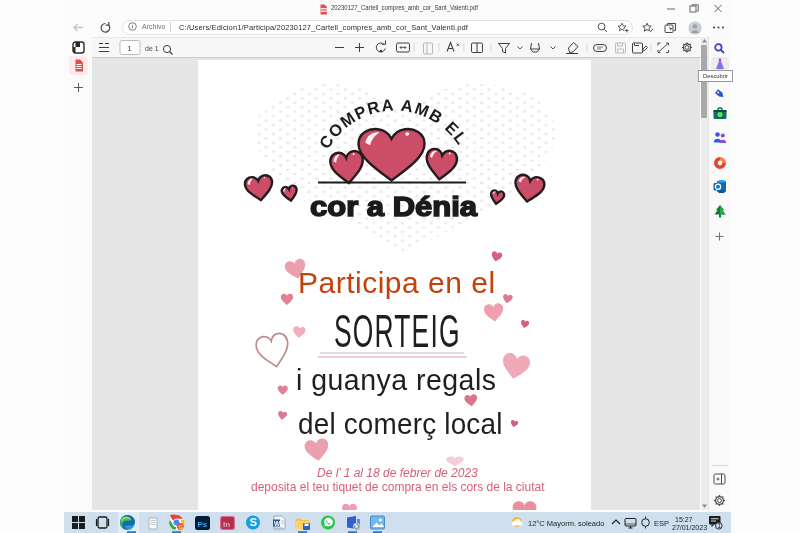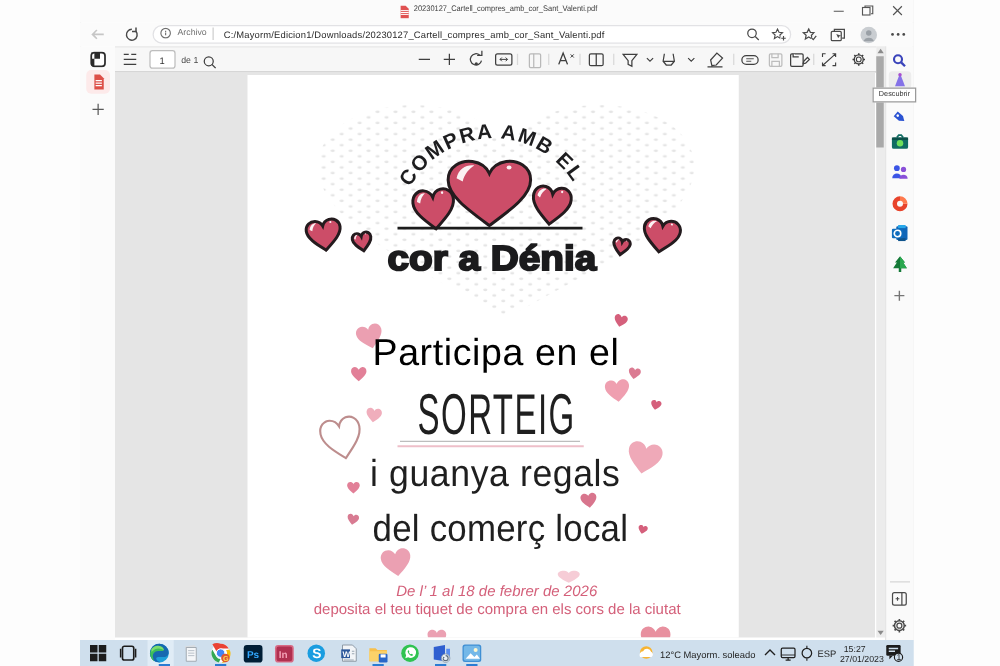--- a/index.html
+++ b/index.html
@@ -32,21 +32,21 @@
     <path d="M33.5 2.5 a4.3 4.3 0 1 0 3.2 1.5" stroke="#4a4a4a" stroke-width="1.2" fill="none"></path>
     <path d="M36.8 1 v3.2 h-3.2" stroke="#4a4a4a" stroke-width="1.2" fill="none"></path>
   </svg>
 <div class="ab" id="pill" style="left:122px;top:19.5px;width:511px;height:15px;background:#fff;border:1px solid #e2e2e5;border-radius:8px;"></div>
 <svg class="ab" style="left:128px;top:22px;" width="9" height="9" viewBox="0 0 9 9">
     <circle cx="4.5" cy="4.5" r="3.8" fill="none" stroke="#6f6f6f" stroke-width="0.9"></circle>
     <path d="M4.5 4 v2.2 M4.5 2.6 v0.9" stroke="#6f6f6f" stroke-width="0.9"></path>
   </svg>
 <div class="ab" style="left:142px;top:23px;font-size:7px;color:#6f6f6f;">Archivo</div>
 <div class="ab" style="left:170px;top:22px;width:1px;height:10px;background:#cfcfcf;"></div>
-<div class="ab" style="left:179px;top:22.5px;font-size:7.5px;color:#2b2b2b;letter-spacing:0.15px;">C:/Mayorm/Edicion1/Downloads/20230127_Cartell_compres_amb_cor_Sant_Valenti.pdf</div>
+<div class="ab" style="left:179px;top:22.5px;font-size:7.5px;color:#2b2b2b;letter-spacing:0.15px;">C:/Users/Edicion1/Participa/20230127_Cartell_compres_amb_cor_Sant_Valenti.pdf</div>
 <svg class="ab" style="left:597px;top:21.5px;" width="11" height="11" viewBox="0 0 11 11">
     <circle cx="4.6" cy="4.6" r="3.4" fill="none" stroke="#4a4a4a" stroke-width="1"></circle>
     <path d="M7.2 7.2 L10 10" stroke="#4a4a4a" stroke-width="1"></path>
   </svg>
 <svg class="ab" style="left:617px;top:21.5px;" width="13" height="12" viewBox="0 0 13 12">
     <path d="M5 1.2 l1.2 2.6 2.8 0.3 -2.1 1.9 0.6 2.8 -2.5-1.5 -2.5 1.5 0.6-2.8 -2.1-1.9 2.8-0.3 z" fill="none" stroke="#4a4a4a" stroke-width="0.9"></path>
     <circle cx="9.8" cy="8.6" r="2.6" fill="#fbfbfb"></circle>
     <path d="M9.8 6.8 v3.6 M8 8.6 h3.6" stroke="#4a4a4a" stroke-width="0.9"></path>
   </svg>
 <svg class="ab" style="left:641px;top:21.5px;" width="13" height="12" viewBox="0 0 13 12">
@@ -257,25 +257,25 @@
 <use href="#h" transform="translate(305,290) rotate(11) scale(0.31)" fill="#efa9b8"></use>
 <use href="#h" transform="translate(265,335) rotate(-8) scale(0.145)" fill="#d8758d"></use>
 <use href="#h" transform="translate(313,359) rotate(14) scale(0.085)" fill="#d5607c"></use>
 <use href="#h" transform="translate(247,396) scale(0.2,0.12)" fill="#f6ccd6"></use>
 <use href="#h" transform="translate(313,440) scale(0.27)" fill="#e8909f"></use>
 <use href="#h" transform="translate(143,443) scale(0.17)" fill="#eba0b2"></use>
 
 <path d="M122 293 H266" stroke="#bdbdbd" stroke-width="1"></path>
 <path d="M120 297 H269" stroke="#eebfc9" stroke-width="1.6"></path>
 </svg>
-<div class="ab" style="left:100px;top:208px;width:230px;font-size:30px;line-height:1;letter-spacing:0.5px;color:#000000;transform:scaleX(1.0);transform-origin:0 0;">Participa en el</div>
+<div class="ab" style="left:100px;top:208px;width:230px;font-size:30px;line-height:1;letter-spacing:0.5px;color:#c2410c;transform:scaleX(1.0);transform-origin:0 0;">Participa en el</div>
 <div class="ab" style="left:136px;top:248px;width:220px;font-size:46px;line-height:1;letter-spacing:2px;color:#1f1f1f;transform:scaleX(0.575);transform-origin:0 0;">SORTEIG</div>
 <div class="ab" style="left:98px;top:305px;width:230px;font-size:30px;line-height:1;letter-spacing:0.5px;color:#1f1f1f;transform:scaleX(0.95);transform-origin:0 0;">i guanya regals</div>
 <div class="ab" style="left:100px;top:349px;width:230px;font-size:30px;line-height:1;letter-spacing:0.2px;color:#1f1f1f;transform:scaleX(0.93);transform-origin:0 0;">del comerç local</div>
-<div class="ab" style="left:119px;top:406px;font-size:12px;font-style:italic;color:#d4607a;">De l’ 1 al 18 de febrer de 2026</div>
+<div class="ab" style="left:119px;top:406px;font-size:12px;font-style:italic;color:#d4607a;">De l’ 1 al 18 de febrer de 2023</div>
 <div class="ab" style="left:53px;top:420px;font-size:12px;color:#d4607a;">deposita el teu tiquet de compra en els cors de la ciutat</div>
 </div>
 
 <div class="ab" id="task" style="left:64px;top:512px;width:667px;height:21px;background:#cfdfed;"></div>
 <div class="ab" style="left:118px;top:512px;width:21px;height:21px;background:#e0ecf6;"></div>
 <svg class="ab" style="left:64px;top:512px;" width="667" height="21" viewBox="0 0 667 21">
 
 <g transform="translate(8,4)">
       <rect x="0" y="0" width="6" height="6" fill="#1c1c1c"></rect>
       <rect x="7" y="0" width="6" height="6" fill="#1c1c1c"></rect>

